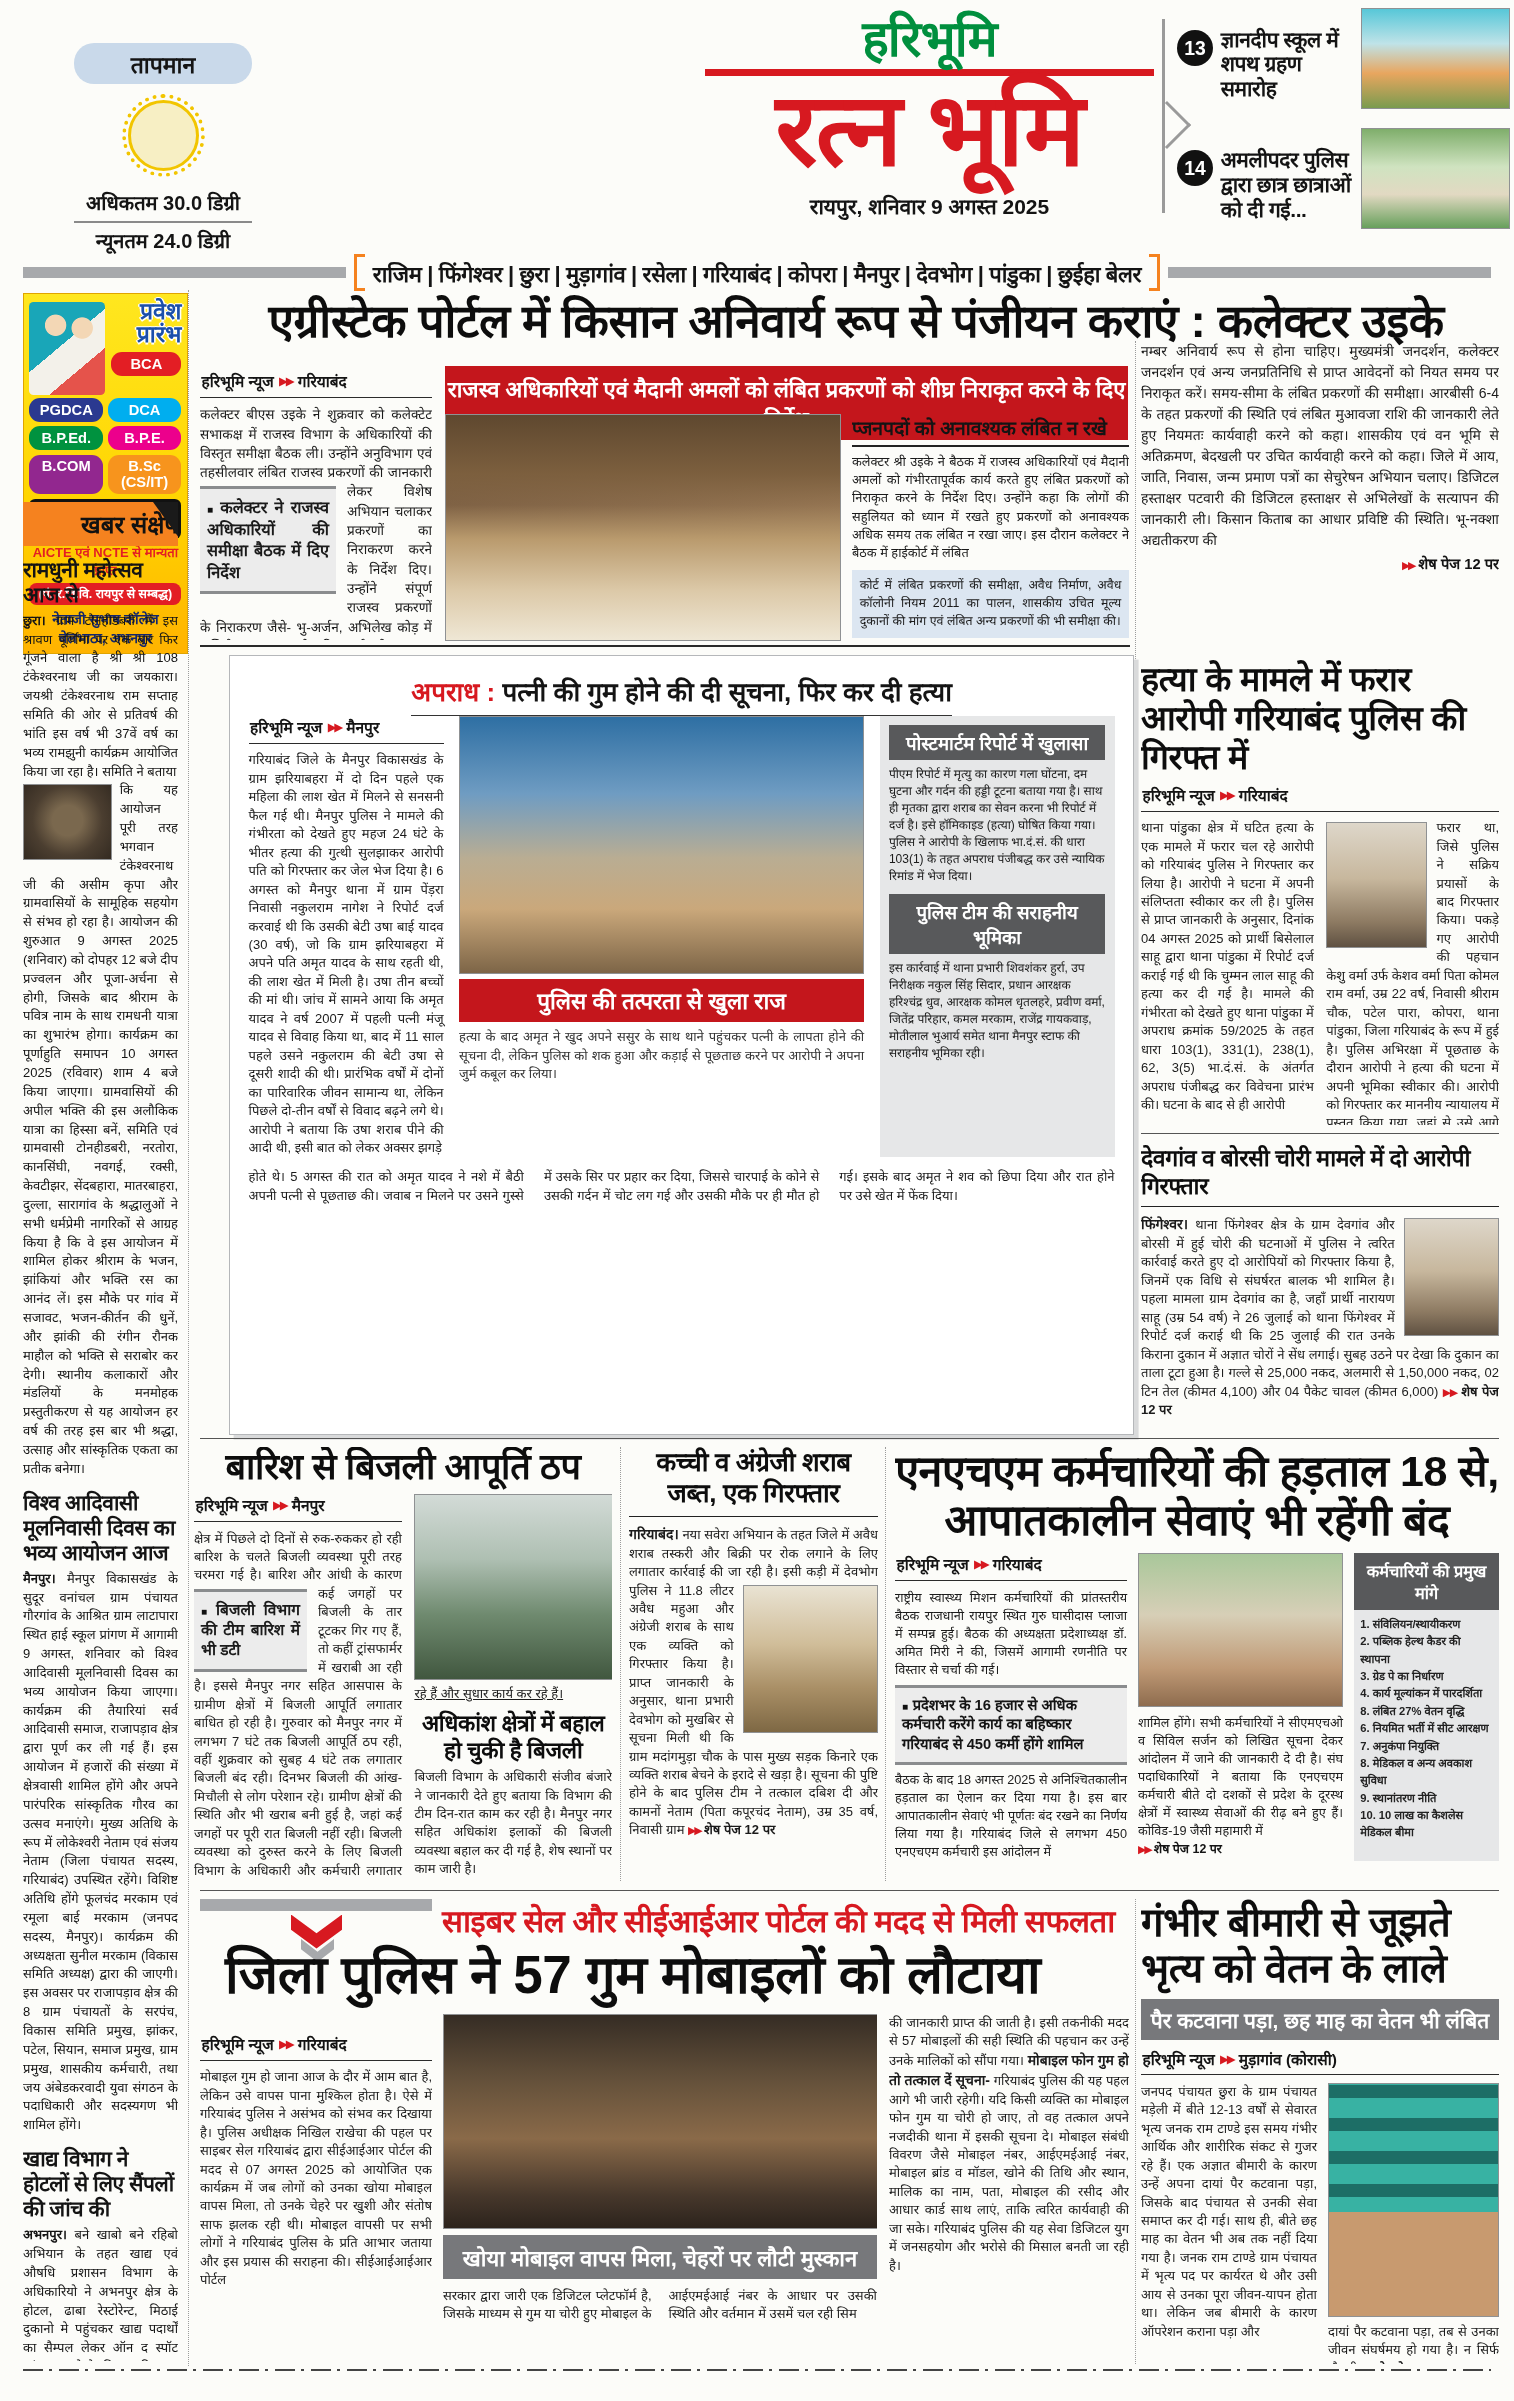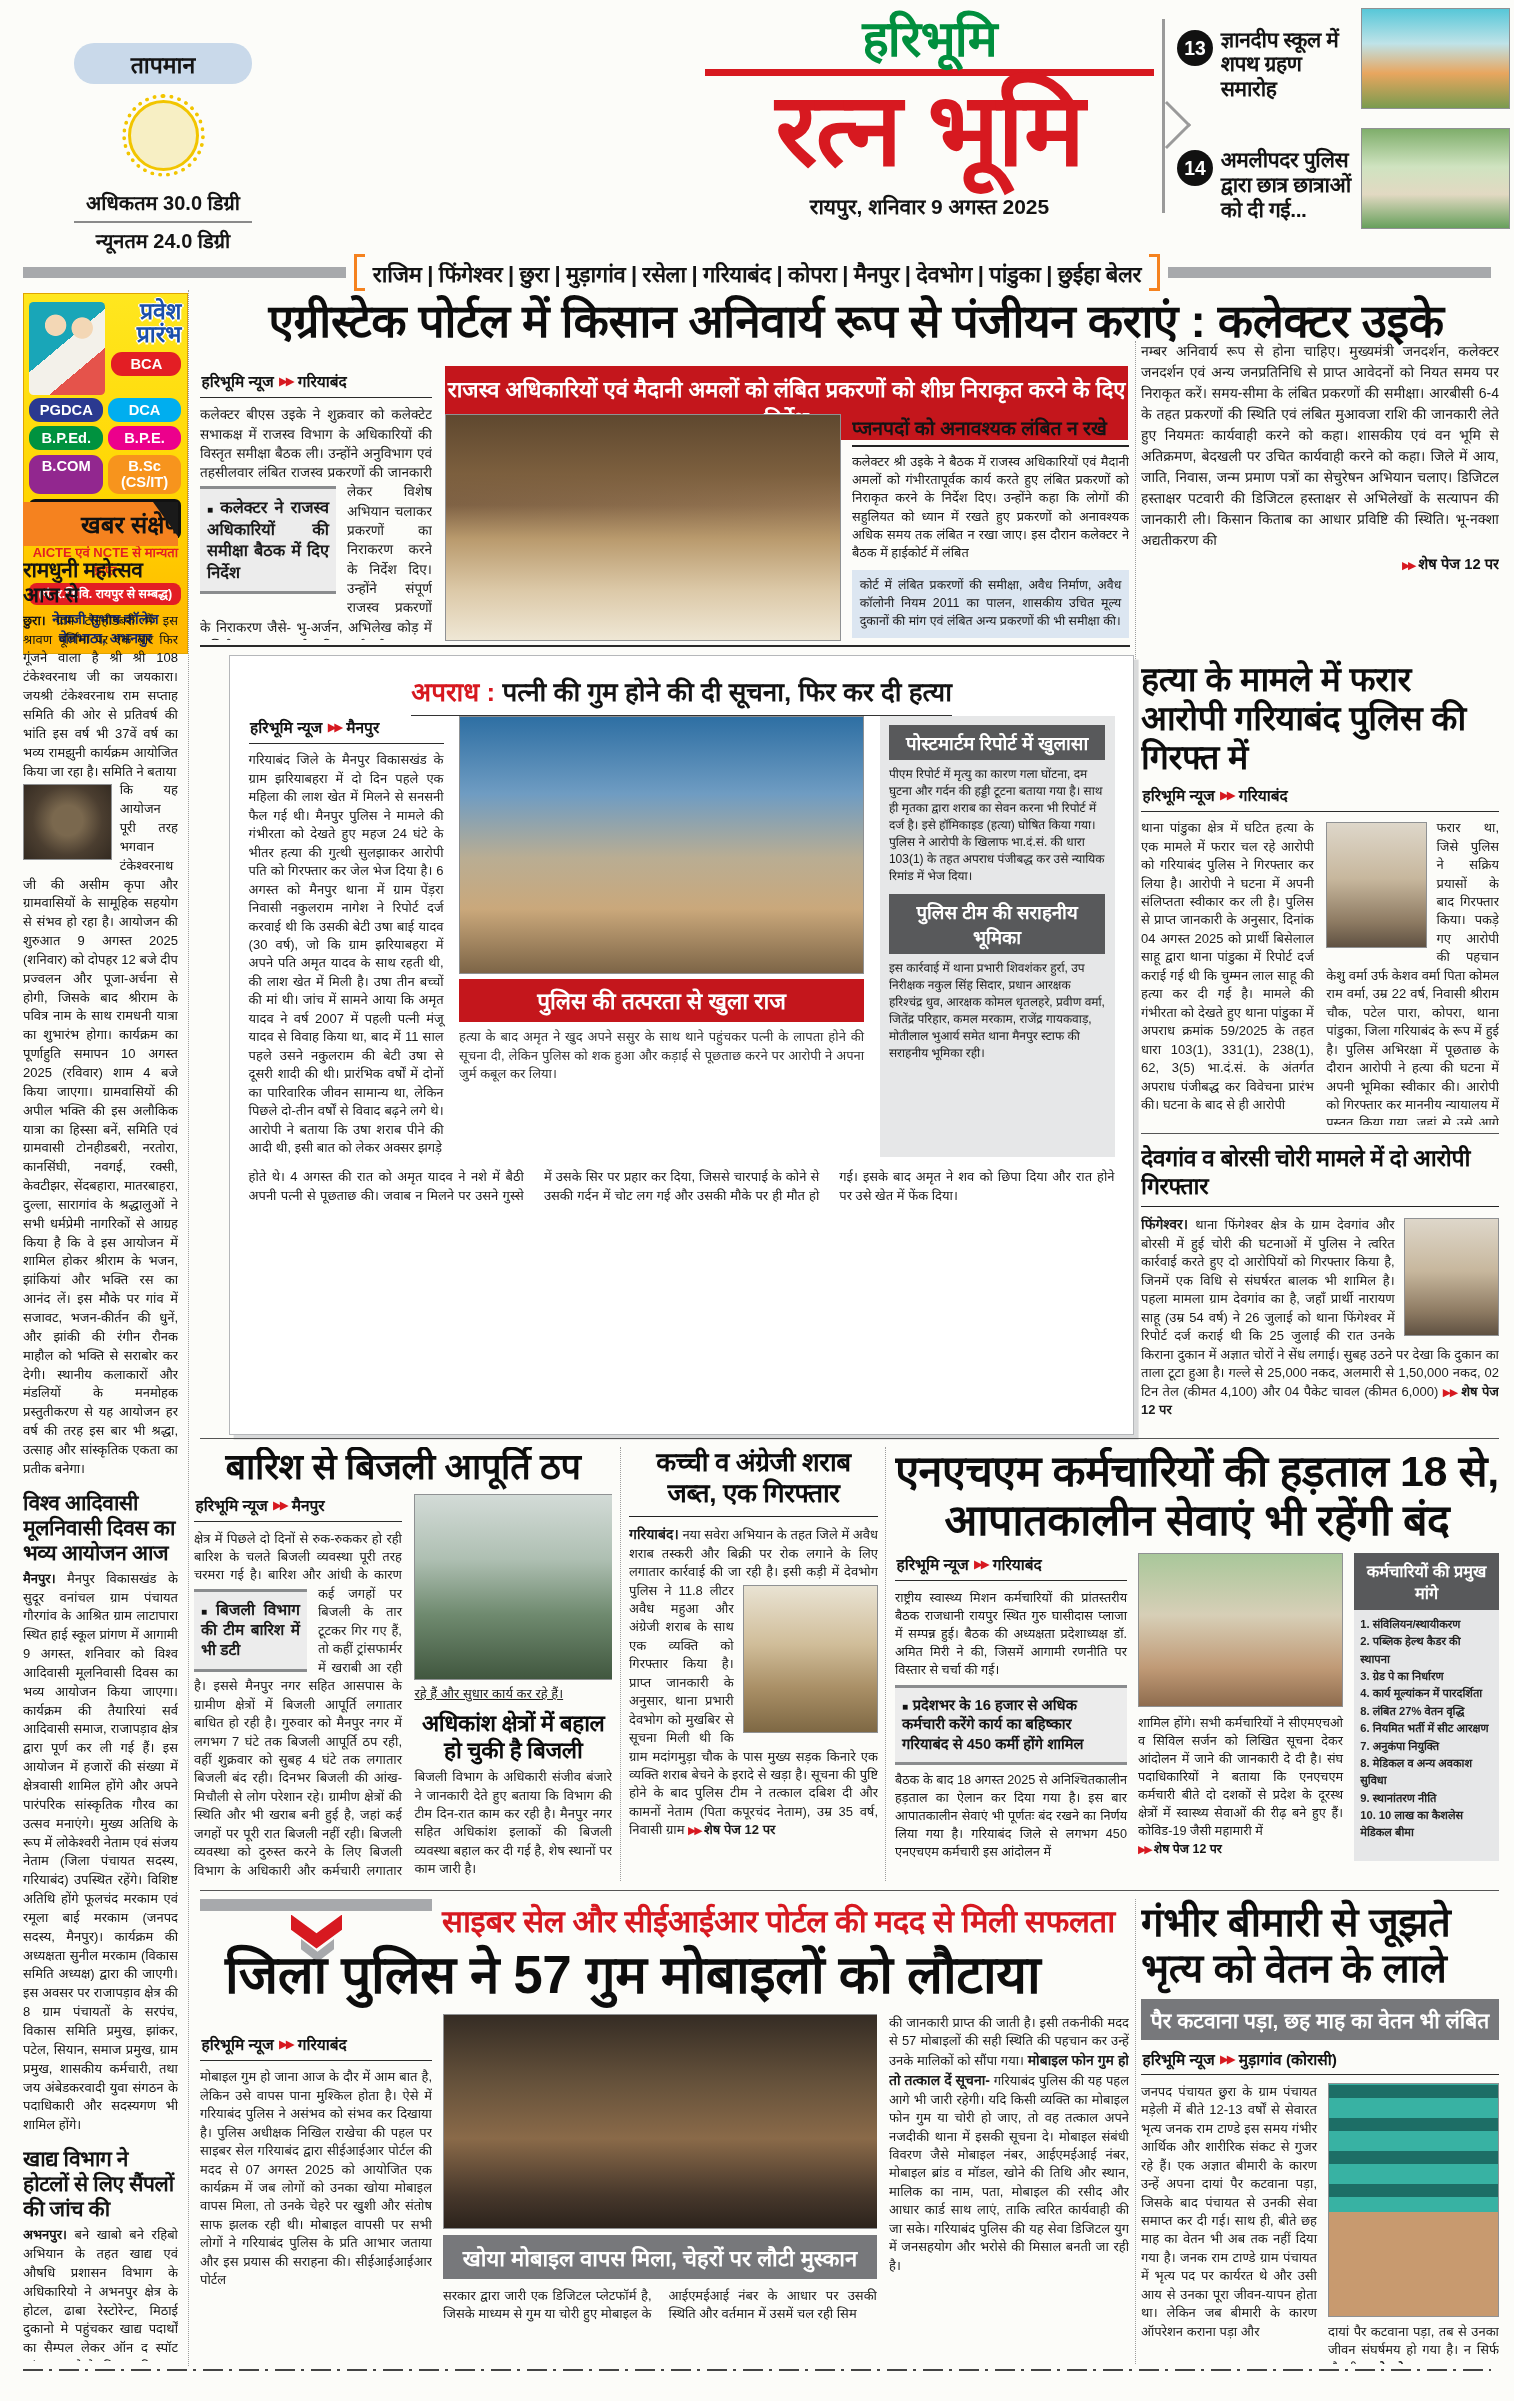--- a/index.html
+++ b/index.html
@@ -253,21 +253,21 @@
       </div>
 
       <div class="graypanel" style="flex:1;">
         <div class="gbar" style="font-size:18.6px;padding:4.6px 1.5px;">पोस्टमार्टम रिपोर्ट में खुलासा</div>
         <div class="bodytxt" style="font-size:12px;text-align:left;margin:6.2px 0 9.3px 0;">पीएम रिपोर्ट में मृत्यु का कारण गला घोंटना, दम घुटना और गर्दन की हड्डी टूटना बताया गया है। साथ ही मृतका द्वारा शराब का सेवन करना भी रिपोर्ट में दर्ज है। इसे हॉमिकाइड (हत्या) घोषित किया गया। पुलिस ने आरोपी के खिलाफ भा.दं.सं. की धारा 103(1) के तहत अपराध पंजीबद्ध कर उसे न्यायिक रिमांड में भेज दिया।</div>
         <div class="gbar" style="font-size:18.6px;padding:4.6px 1.5px;">पुलिस टीम की सराहनीय भूमिका</div>
         <div class="bodytxt" style="font-size:12px;text-align:left;margin-top:6.2px;">इस कार्रवाई में थाना प्रभारी शिवशंकर हुर्रा, उप निरीक्षक नकुल सिंह सिदार, प्रधान आरक्षक हरिश्चंद्र धुव, आरक्षक कोमल धृतलहरे, प्रवीण वर्मा, जितेंद्र परिहार, कमल मरकाम, राजेंद्र गायकवाड़, मोतीलाल भुआर्य समेत थाना मैनपुर स्टाफ की सराहनीय भूमिका रही।</div>
       </div>
     </div>
 
-    <div class="bodytxt threecol" style="margin-top:11px;font-size:13px;">होते थे। 4 अगस्त की रात को अमृत यादव ने नशे में बैठी अपनी पत्नी से पूछताछ की। जवाब न मिलने पर उसने गुस्से में उसके सिर पर प्रहार कर दिया, जिससे चारपाई के कोने से उसकी गर्दन में चोट लग गई और उसकी मौके पर ही मौत हो गई। इसके बाद अमृत ने शव को छिपा दिया और रात होने पर उसे खेत में फेंक दिया।</div>
+    <div class="bodytxt threecol" style="margin-top:11px;font-size:13px;">होते थे। 5 अगस्त की रात को अमृत यादव ने नशे में बैठी अपनी पत्नी से पूछताछ की। जवाब न मिलने पर उसने गुस्से में उसके सिर पर प्रहार कर दिया, जिससे चारपाई के कोने से उसकी गर्दन में चोट लग गई और उसकी मौके पर ही मौत हो गई। इसके बाद अमृत ने शव को छिपा दिया और रात होने पर उसे खेत में फेंक दिया।</div>
   </div>
 
   <div class="abs story" style="left:1141px;top:660px;width:358px;height:465px;">
     <div class="hl h-med">हत्या के मामले में फरार आरोपी गरियाबंद पुलिस की गिरफ्त में</div>
     <div class="byline" style="margin-top:7.7px;">
       <span>हरिभूमि न्यूज</span>
       <span class="arr">▶▶</span>
       <span>गरियाबंद</span>
     </div>
     <div style="display:flex;gap:12.4px;">

